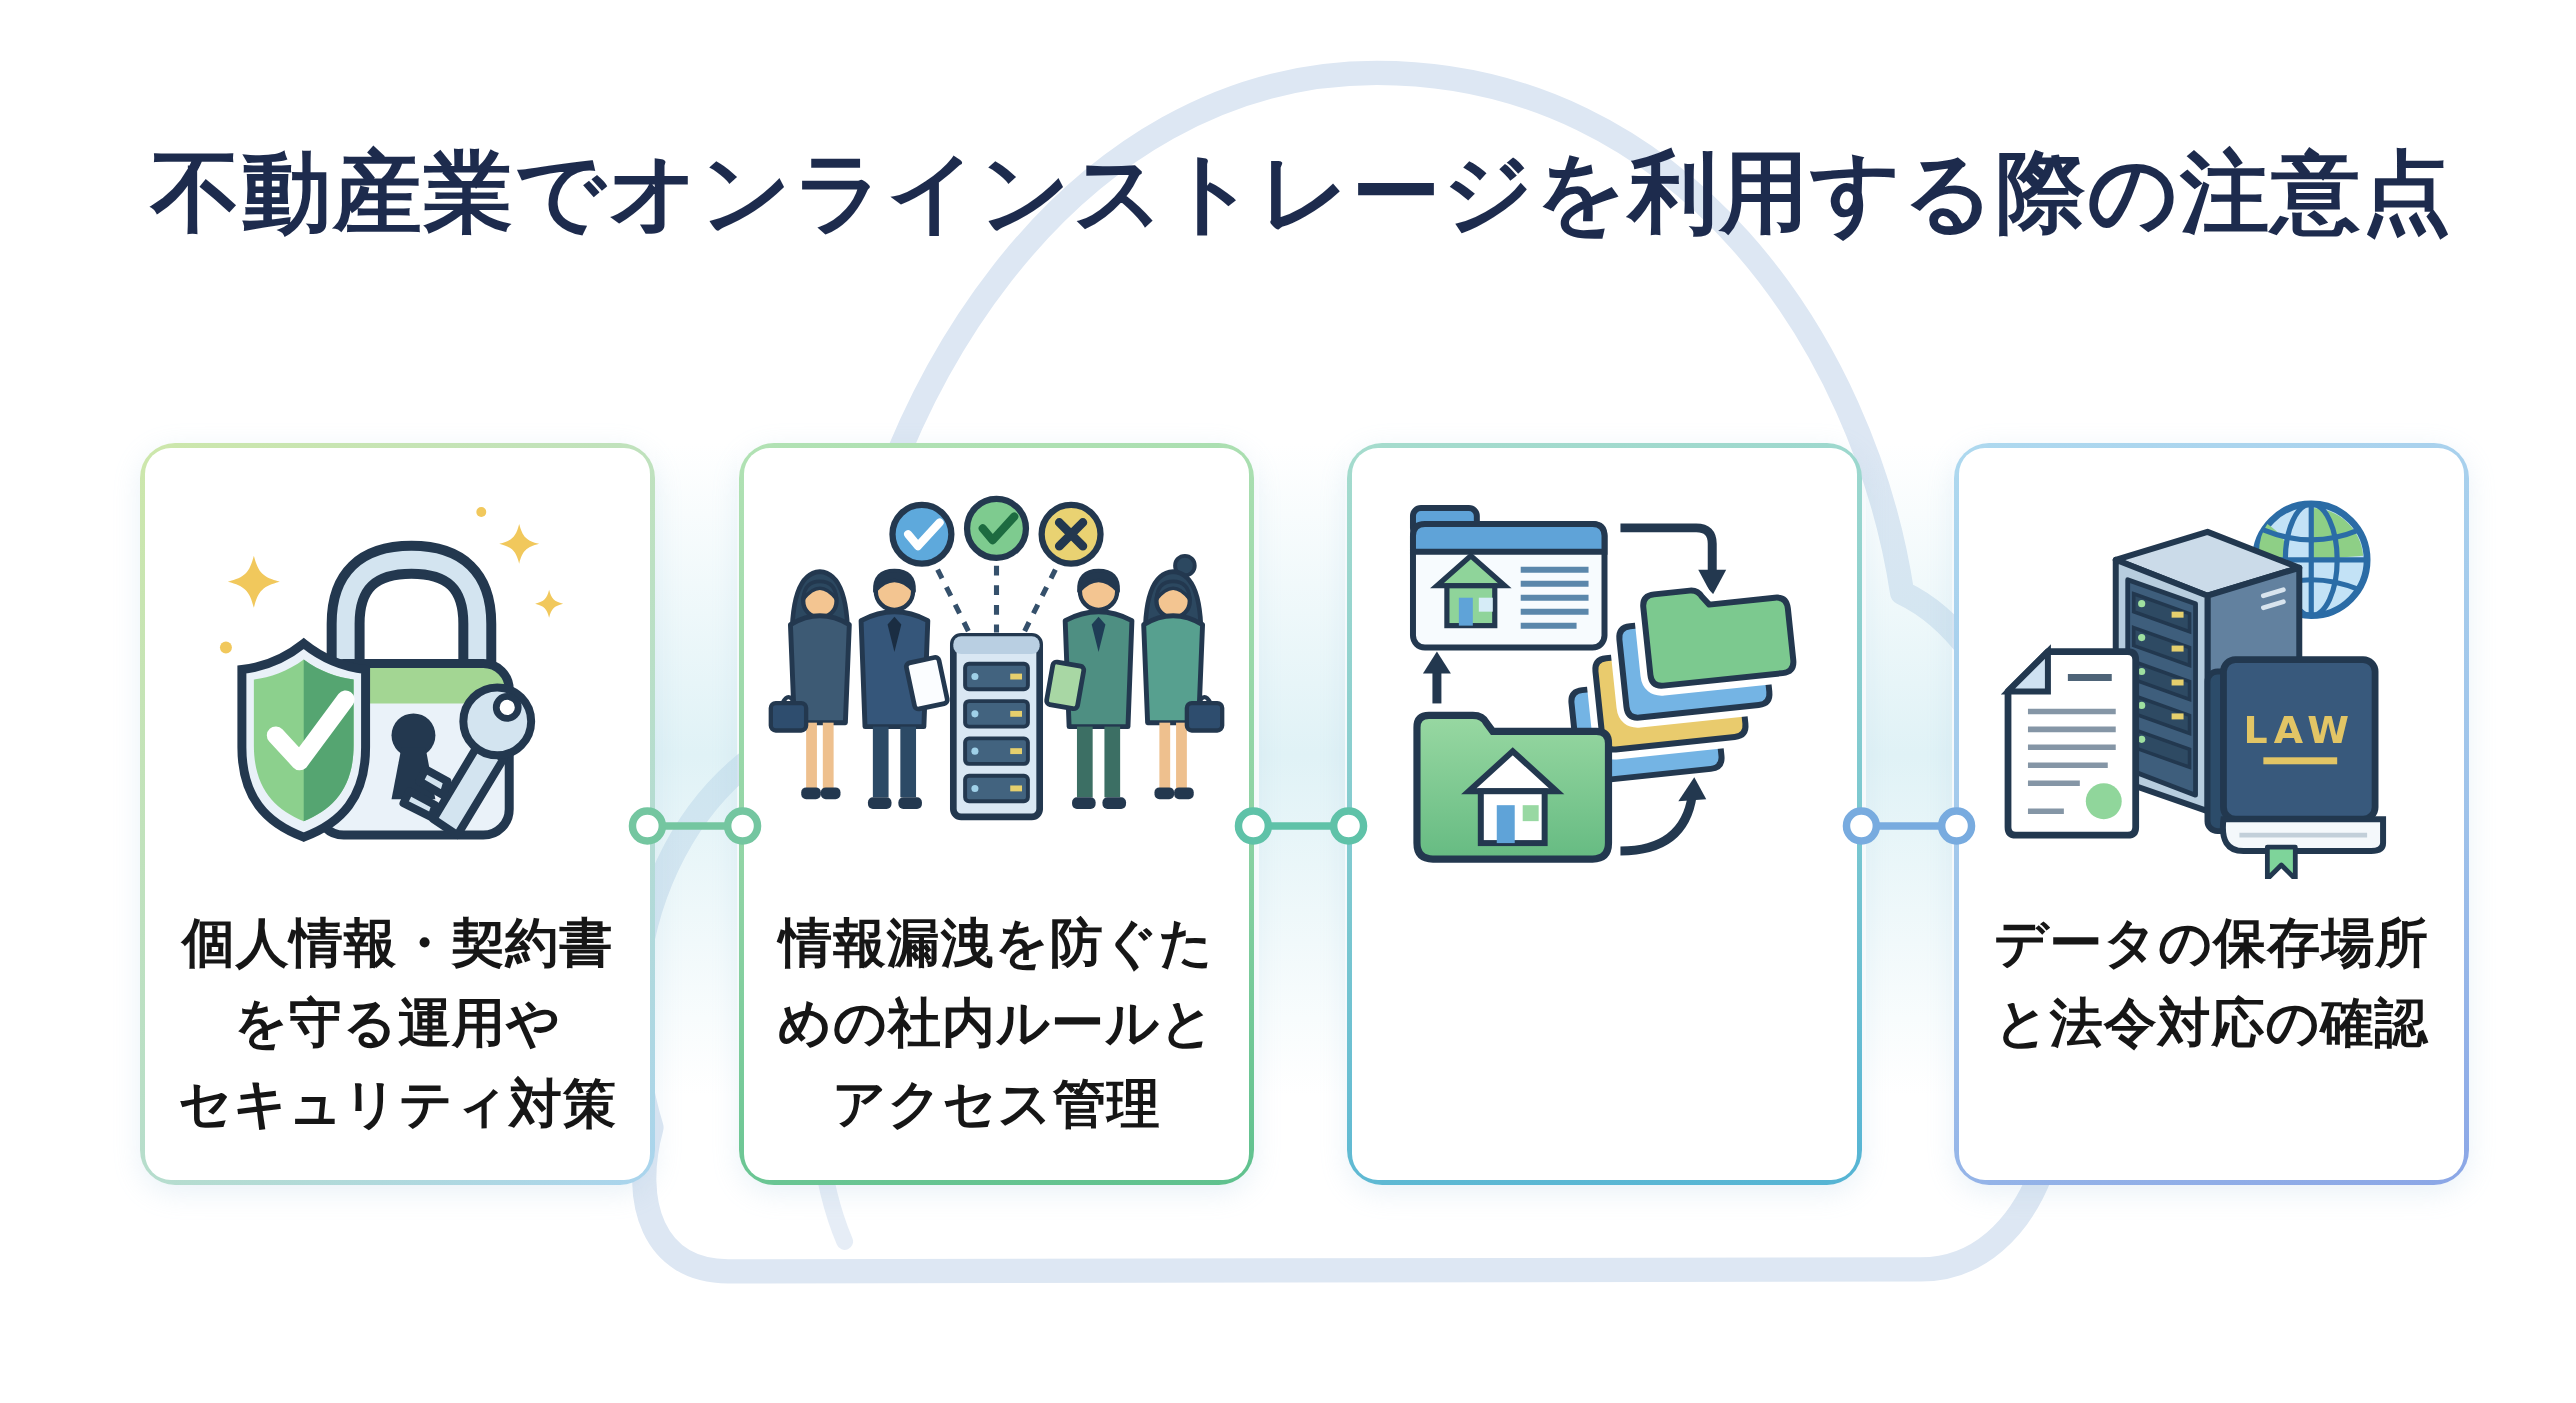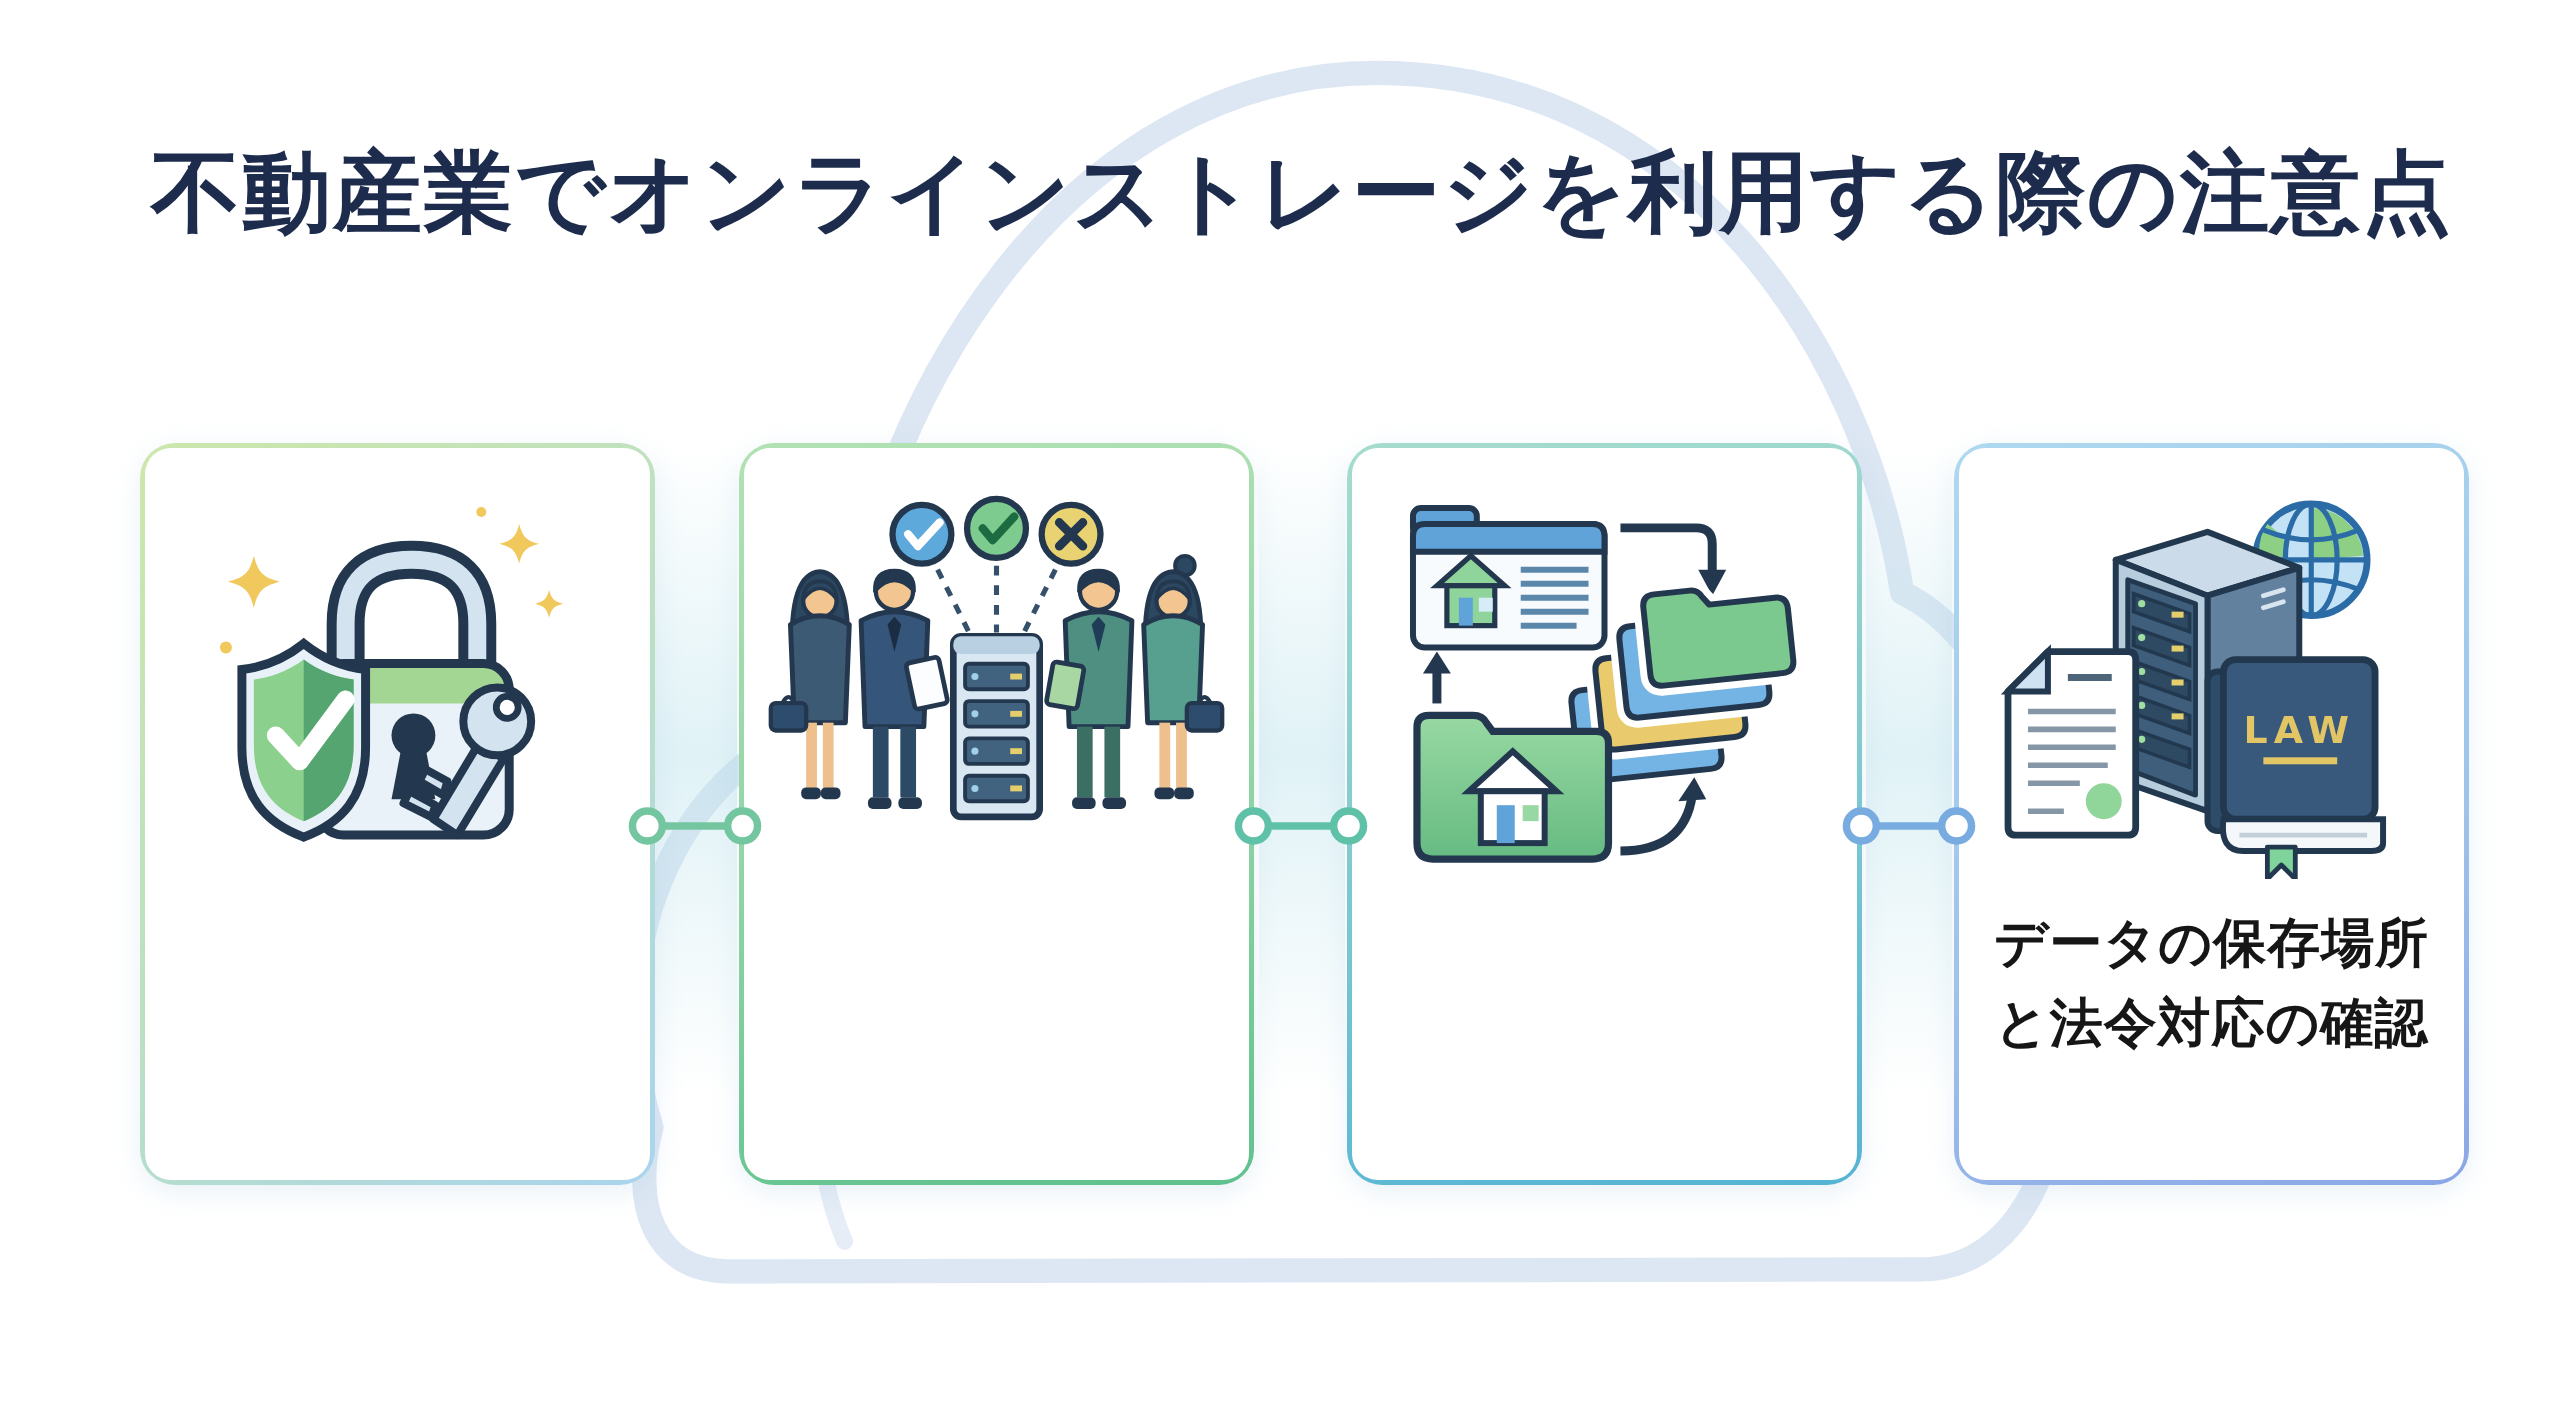--- a/index.html
+++ b/index.html
@@ -91,20 +91,23 @@
             <circle cx="160" cy="121" r="17"></circle>
             <circle cx="165" cy="114" r="5.5" fill="#ffffff" stroke-width="3.4"></circle>
           </g>
 
           <path d="M63 82 C73 90 84 94 94 95 L94 134 C94 159 82 172 63 179 C44 172 32 159 32 134 L32 95 C42 94 53 90 63 82 Z" fill="#e9f1f8" stroke="#23384f" stroke-width="4.5"></path>
           <path d="M63 90 C71 96 80 99 88 100 L88 133 C88 154 78 165 63 171 C48 165 38 154 38 133 L38 100 C46 99 55 96 63 90 Z" fill="#8cd08d"></path>
           <path d="M63 90 C71 96 80 99 88 100 L88 133 C88 154 78 165 63 171 L63 90 Z" fill="#55a571"></path>
           <path d="M49 128 L61 141 L84 110" stroke="#ffffff" stroke-width="9" fill="none" stroke-linecap="round" stroke-linejoin="round"></path>
         </svg>
       </div>
+      <p class="card-label">個人情報・契約書
+を守る運用や
+セキュリティ対策</p>
     </div>
   </div>
 
   <div class="card c2" style="left:739px;">
     <div class="card-inner">
       <div class="icon-wrap">
         <svg width="471" height="393" viewBox="0 0 240 200">
 
           <g stroke="#23384f" stroke-width="3.2">
             <circle cx="82" cy="26" r="15" fill="#5ea9dc"></circle>
@@ -186,20 +189,23 @@
             <path d="M195 72 Q210 63 225 72 L223 122 L197 122 Z" fill="#57a08f" stroke-width="2.5"></path>
             <rect x="203" y="122" width="5.5" height="34" fill="#eec08e" stroke="none"></rect>
             <rect x="211.5" y="122" width="5.5" height="34" fill="#eec08e" stroke="none"></rect>
             <rect x="200.5" y="155" width="10" height="6" rx="2.5" fill="#23384f" stroke="none"></rect>
             <rect x="210.5" y="155" width="10" height="6" rx="2.5" fill="#23384f" stroke="none"></rect>
             <path d="M223 112 Q226 106 229 112" fill="none" stroke-width="2.2"></path>
             <rect x="217" y="112" width="18" height="14" rx="2.5" fill="#2e4d6e" stroke-width="2.2"></rect>
           </g>
         </svg>
       </div>
+      <p class="card-label">情報漏洩を防ぐた
+めの社内ルールと
+アクセス管理</p>
     </div>
   </div>
 
   <div class="card c3" style="left:1347px;">
     <div class="card-inner">
       <div class="icon-wrap">
         <svg width="439" height="399" viewBox="0 0 220 200">
 
           <rect x="14" y="22" width="96" height="62" rx="6" fill="#f7fbfe" stroke="#23384f" stroke-width="3"></rect>
           <rect x="14" y="14" width="32" height="14" rx="4" fill="#5fa3d8" stroke="#23384f" stroke-width="3"></rect>

